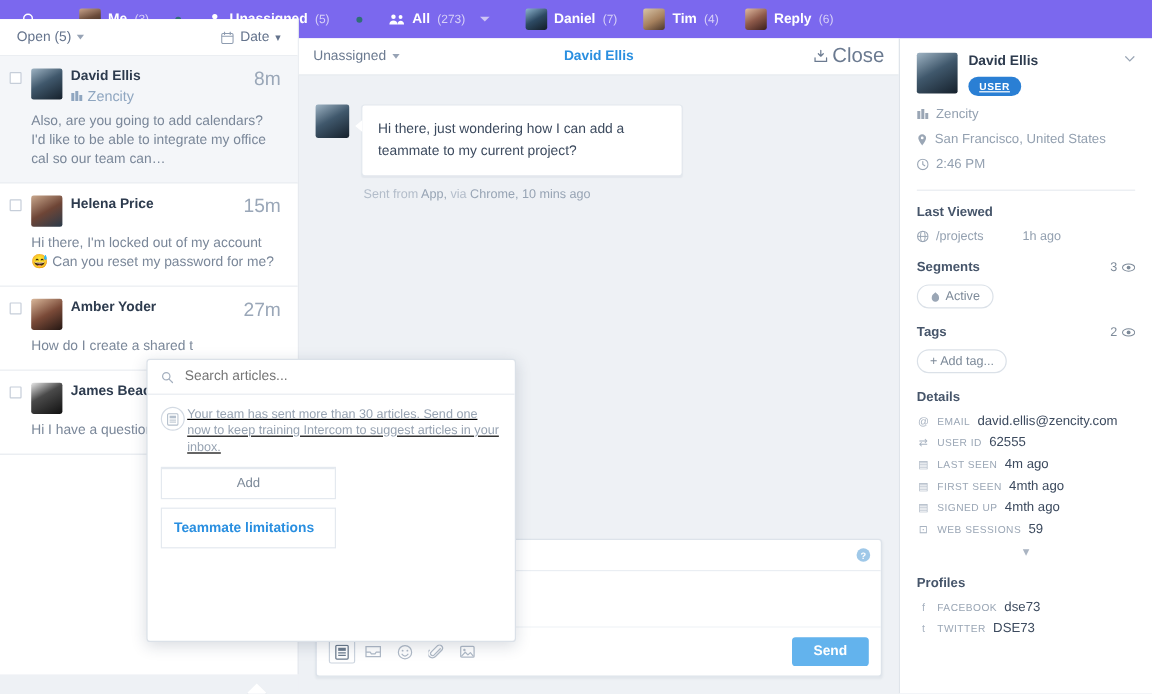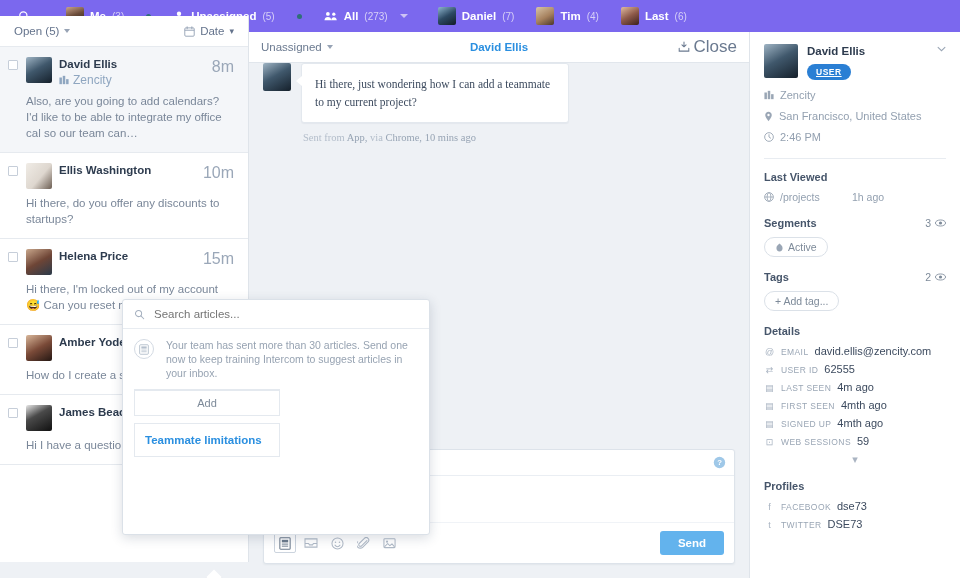--- a/index.html
+++ b/index.html
@@ -83,21 +83,21 @@
   }
   .c-assign { display: flex; align-items: center; gap: 5px; font-size: 11.5px; color: #6b7a90; cursor: pointer; }
   .c-title {
     position: absolute; left: 0; right: 0; text-align: center;
     font-size: 11.5px; font-weight: bold; color: #2a8fe0; pointer-events: none;
   }
   .c-close {
     margin-left: auto; display: flex; align-items: center; gap: 4px;
     font-size: 17px; color: #6b7a90; cursor: pointer; z-index: 2;
   }
-  .msg-area { padding: 0 14px 0 14px; font-family: Liberation Serif, serif; }
+  .msg-area { padding: 24px 14px 0 14px; }
   .msg-row { display: flex; align-items: flex-start; gap: 10px; }
   .av28 { width: 28px; height: 28px; border-radius: 2px; }
   .bubble-wrap { flex: 1; max-width: 268px; }
   .bubble {
     position: relative; background: #fff; border: 1px solid #e3e8ee; border-radius: 3px;
     padding: 11px 13px; font-size: 11.5px; color: #3c4a5e; line-height: 18px;
     box-shadow: 0 1px 1px rgba(40,60,90,.05);
   }
   .bubble:before {
     content: ""; position: absolute; left: -6px; top: 12px;
@@ -140,21 +140,21 @@
     box-shadow: 0 3px 12px rgba(30,50,80,.17); overflow: hidden; z-index: 40;
   }
   .pop-search {
     height: 29px; display: flex; align-items: center; gap: 7px; padding: 0 11px;
     border-bottom: 1px solid #e8ecf1;
   }
   .pop-search input {
     border: none; outline: none; font-size: 11.5px; color: #8e99a8;
     font-family: "Liberation Sans", sans-serif; flex: 1; background: transparent;
   }
-  .pop-notice { display: flex; gap: 12px; padding: 9px 11px; align-items: flex-start; }
+  .pop-notice { display: flex; gap: 2px; padding: 9px 11px; align-items: flex-start; text-decoration: underline; }
   .pop-notice-ic {
     width: 20px; height: 20px; border-radius: 50%; border: 1px solid #d3dae3;
     display: flex; align-items: center; justify-content: center; flex: none; margin-top: 1px;
   }
   .pop-notice-tx { font-size: 10.5px; color: #97a3b2; line-height: 14px; }
   .pop-grid { display: flex; flex-wrap: wrap; padding: 0 8px; gap: 0; }
   .card {
     width: 146px; border: 1px solid #e4e9ef; margin: 0 3px 7px 3px; background: #fff;
   }
   .card-body { padding: 9px 10px 8px 10px; }
@@ -265,21 +265,21 @@
     </div>
     <div class="tb-gap-sm"></div>
     <div class="tb-item">
       <span class="avatar av18" style="background:linear-gradient(150deg,#d8c5a8 0%,#a6815e 55%,#4a362a 100%)"></span>
       <span>Tim</span>
       <span class="cnt">(4)</span>
     </div>
     <div class="tb-gap-sm"></div>
     <div class="tb-item">
       <span class="avatar av18" style="background:linear-gradient(150deg,#e0bba0 0%,#8e5a4a 50%,#3a1f1c 100%)"></span>
-      <span>Last</span>
+      <span>Reply</span>
       <span class="cnt">(6)</span>
     </div>
   </div>
 
   <div class="leftcol">
     <div class="left-head">
       <div class="lh-left">
         <span>Open (5)</span>
         <span class="caret-g"></span>
       </div>
@@ -312,31 +312,20 @@
                 </svg>
             </span>
             <span class="conv-org-txt">Zencity</span>
           </div>
         </div>
         <span class="conv-time">8m</span>
       </div>
       <div class="conv-prev">Also, are you going to add calendars? I'd like to be able to integrate my office cal so our team can…</div>
     </div>
 
-    <div class="conv">
-      <span class="cb"></span>
-      <div class="conv-top">
-        <span class="avatar av26" style="background:linear-gradient(130deg,#f0ece6 0%,#ded7cf 55%,#6b5d52 100%)"></span>
-        <div class="conv-nameblock">
-          <div class="conv-name">Ellis Washington</div>
-        </div>
-        <span class="conv-time">10m</span>
-      </div>
-      <div class="conv-prev">Hi there, do you offer any discounts to startups?</div>
-    </div>
 
     <div class="conv">
       <span class="cb"></span>
       <div class="conv-top">
         <span class="avatar av26" style="background:linear-gradient(150deg,#c9a78c 0%,#6e4536 50%,#2a3a4a 100%)"></span>
         <div class="conv-nameblock">
           <div class="conv-name">Helena Price</div>
         </div>
         <span class="conv-time">15m</span>
       </div>

